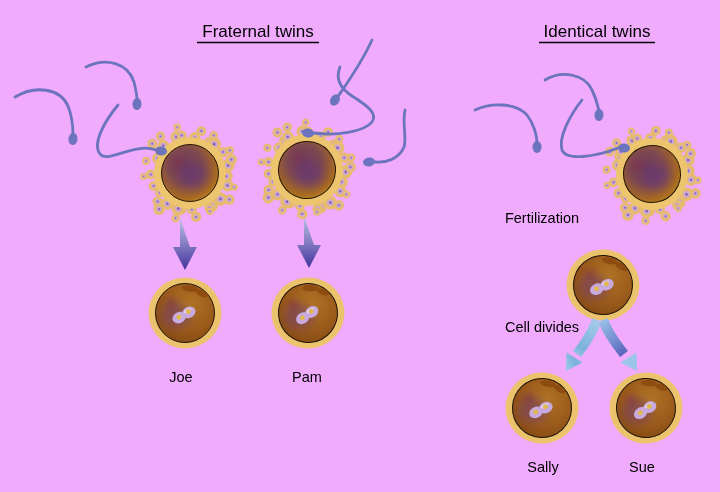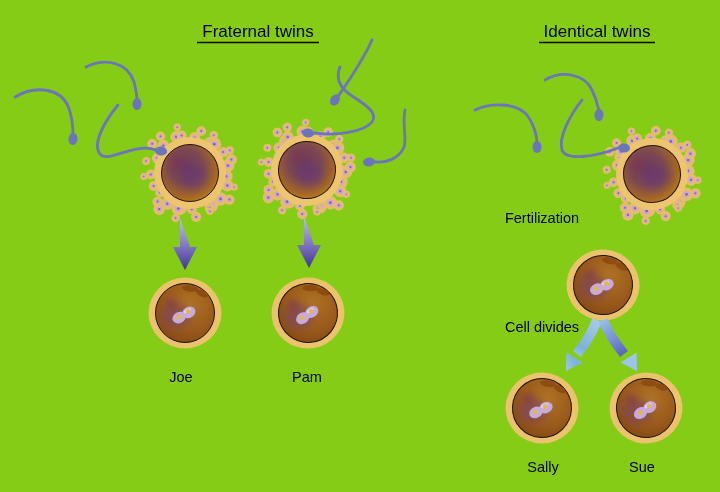--- a/index.html
+++ b/index.html
@@ -1,16 +1,16 @@
 <!DOCTYPE html>
 <html><head>
 <meta charset="utf-8">
 <style>
   html,body{margin:0;padding:0;background:#fff;}
-  .stage{width:720px;height:492px;background:#84cc16;position:relative;overflow:hidden;}
+  .stage{width:720px;height:492px;background:#f0abfc;position:relative;overflow:hidden;}
   svg{display:block;}
   text{font-family:"Liberation Sans", sans-serif;fill:#000;}
   .title{font-size:17px;}
   .label{font-size:14.5px;}
 </style>
 </head>
 <body>
 
 <div class="stage">
 <svg width="720" height="492" viewBox="0 0 720 492" xmlns="http://www.w3.org/2000/svg">

